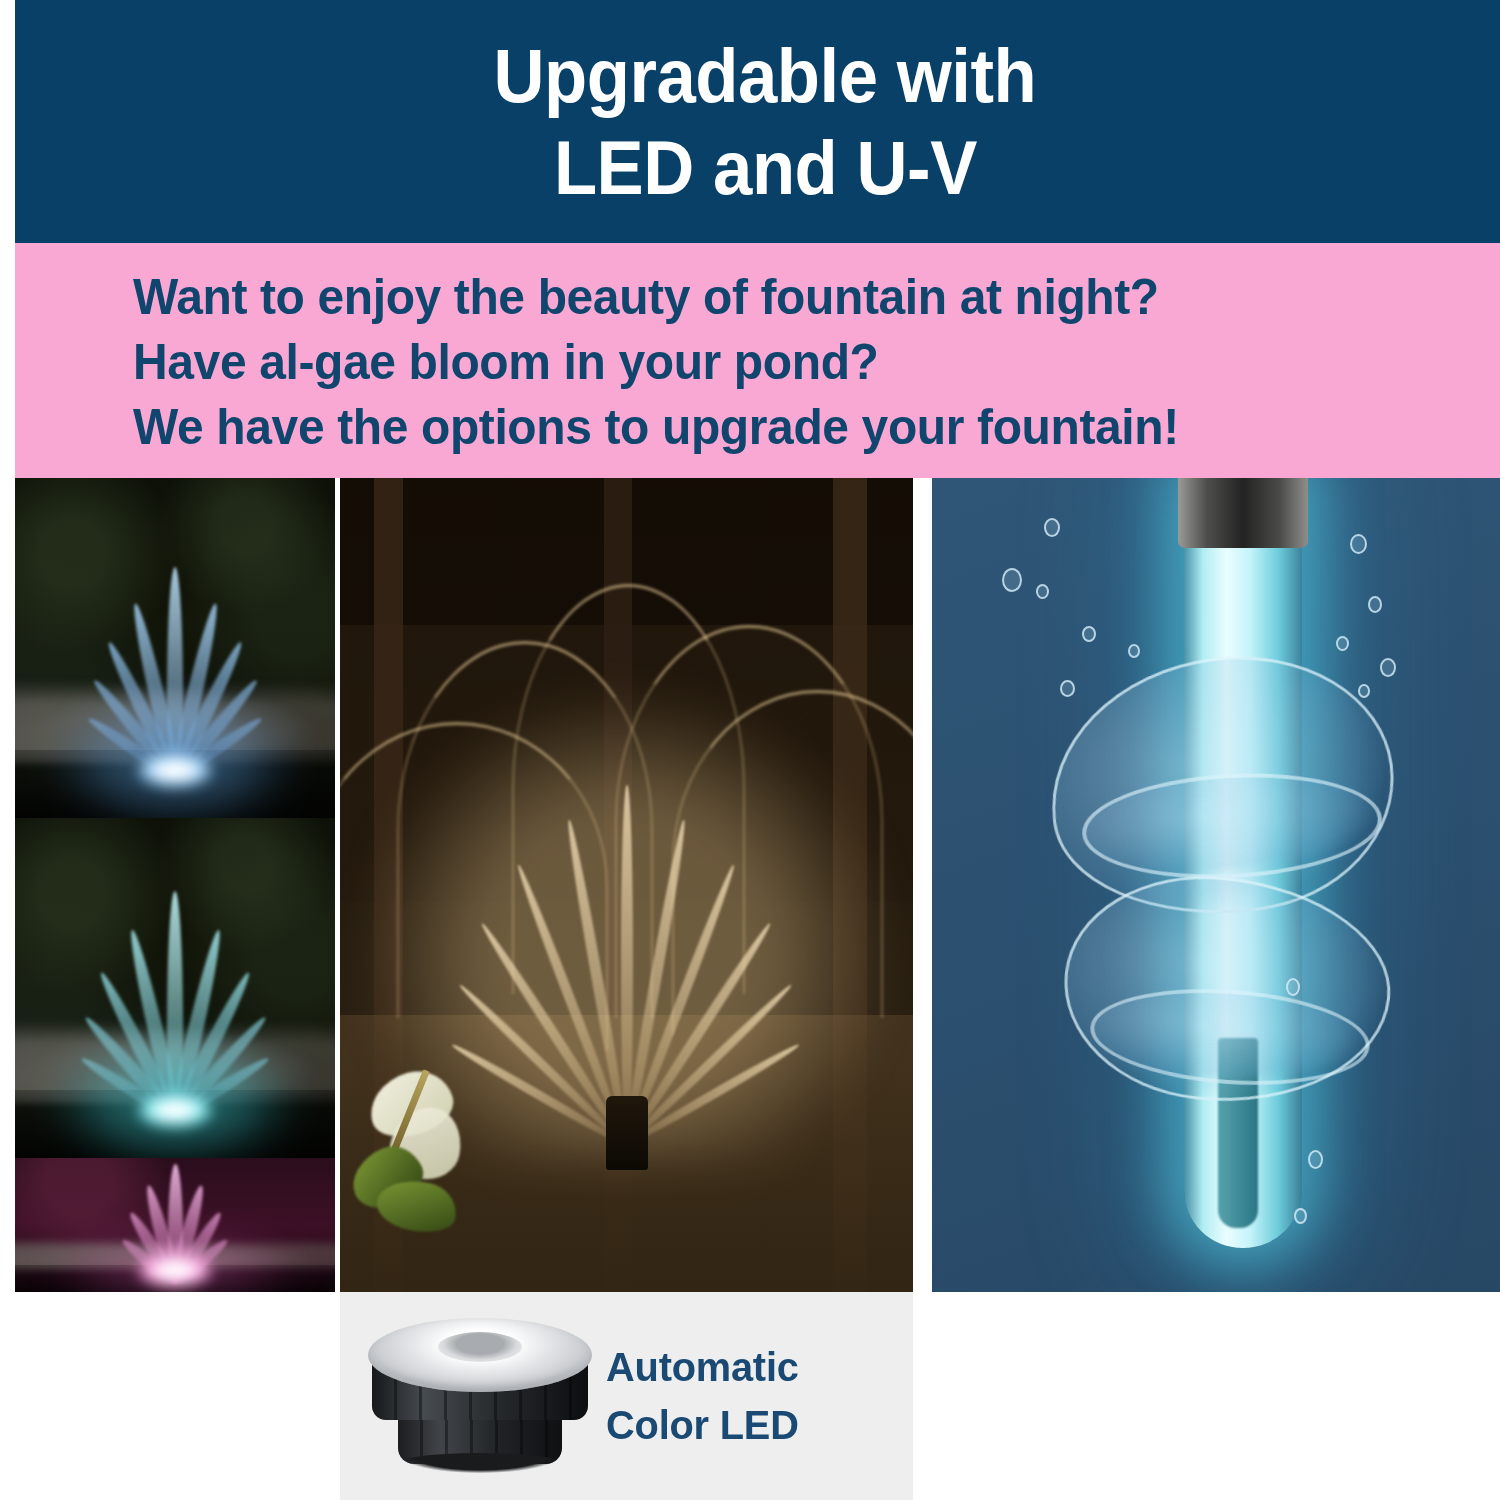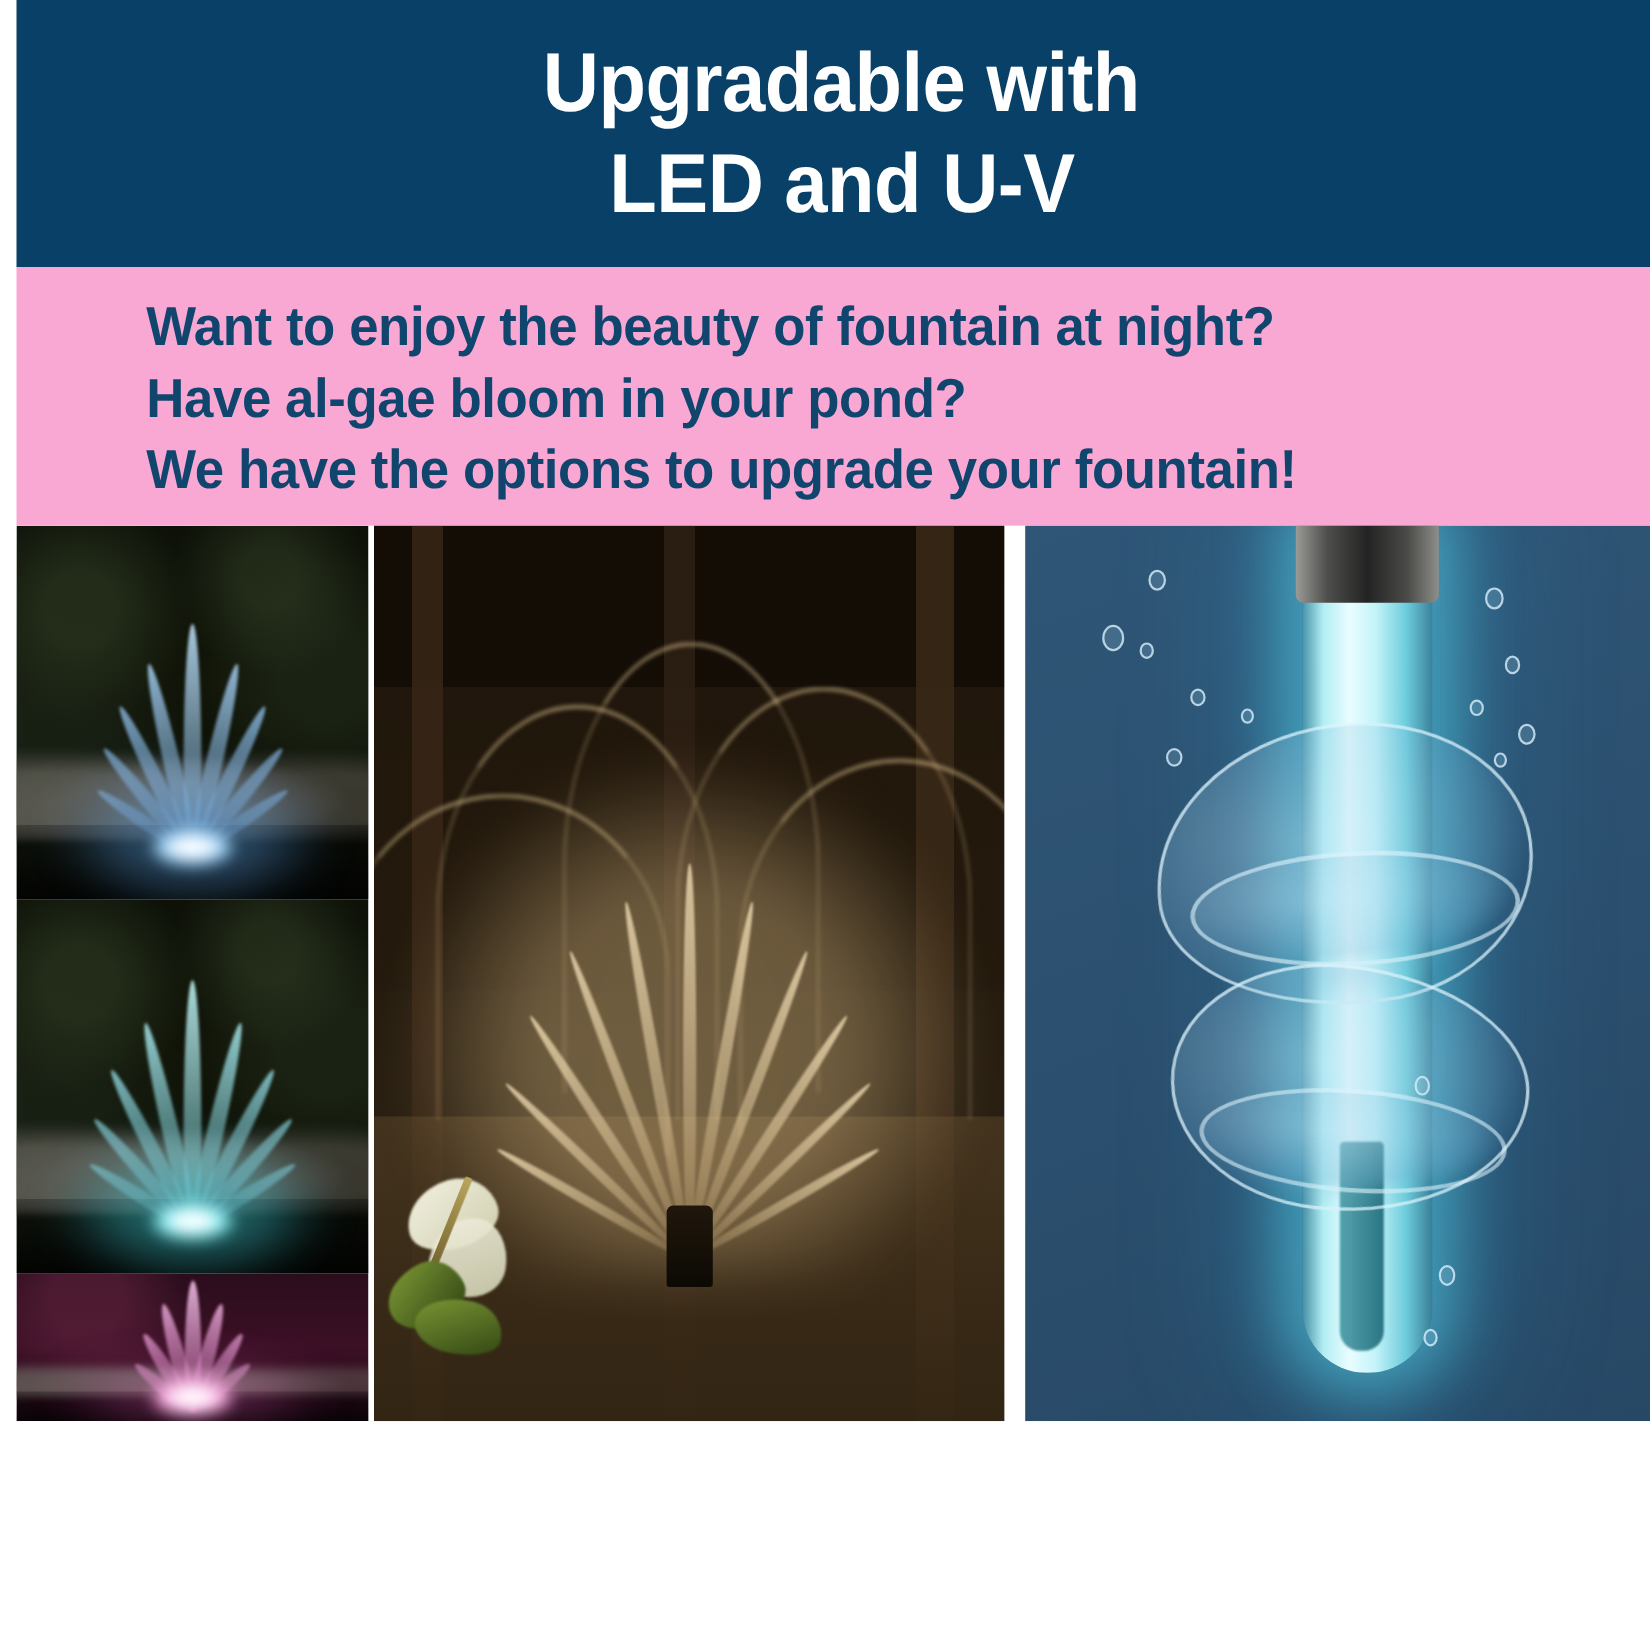--- a/index.html
+++ b/index.html
@@ -306,16 +306,34 @@
       <span class="drop" style="left:448px;top:180px;width:12px;height:15px;"></span>
       <span class="drop" style="left:426px;top:206px;width:8px;height:10px;"></span>
       <span class="drop" style="left:354px;top:500px;width:10px;height:14px;"></span>
       <span class="drop" style="left:376px;top:672px;width:11px;height:15px;"></span>
       <span class="drop" style="left:362px;top:730px;width:9px;height:12px;"></span>
     </div>
   </div>
 
   <div class="captions">
 
+    <div class="capbox left">
+      <div class="capart">
+        <div class="led">
+          <div class="led-bot">
+            <span class="led-ribs"></span>
+          </div>
+          <div class="led-mid">
+            <span class="led-ribs"></span>
+          </div>
+          <div class="led-lens"></div>
+          <div class="led-ring"></div>
+        </div>
+      </div>
+      <div class="captext">
+        <div>Automatic</div>
+        <div>Color LED</div>
+      </div>
+    </div>
 
   </div>
 
 </div>
 
 </body></html>

